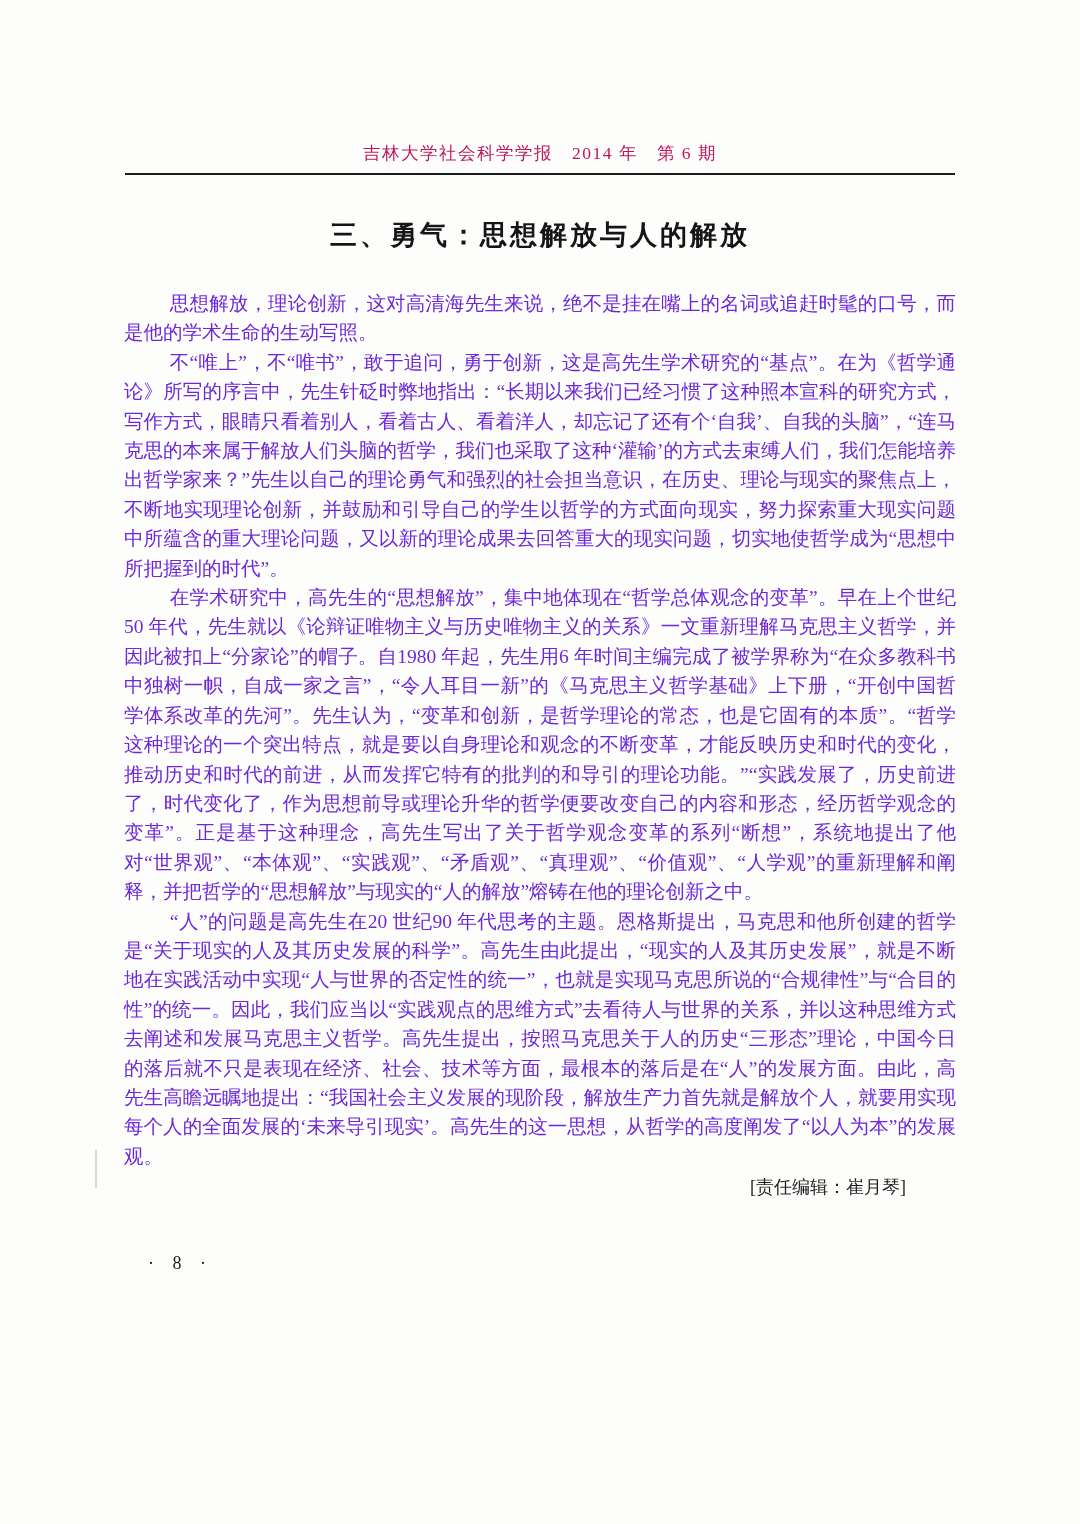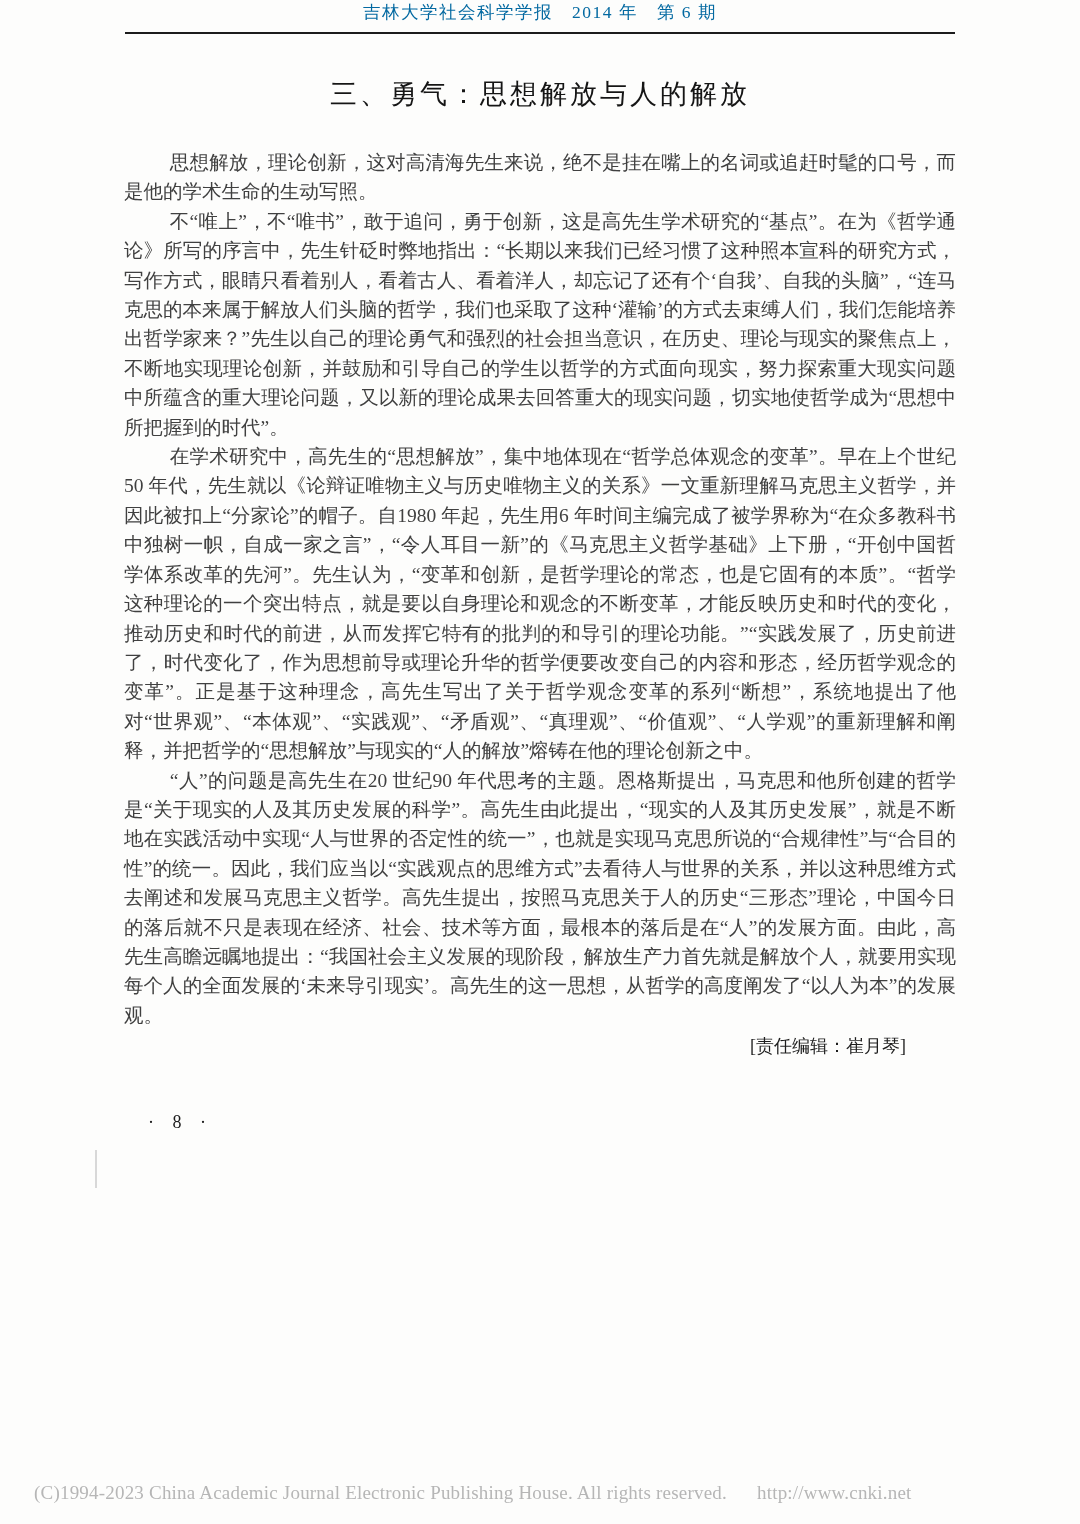--- a/index.html
+++ b/index.html
@@ -11,48 +11,49 @@
     position: relative;
     width: 1080px;
     height: 1524px;
     margin: 0 auto;
     background: #fdfdfc;
     font-family: "Liberation Serif", "DejaVu Serif", serif;
     color: #1b1b1b;
     overflow: hidden;
   }
   .journal-header {
+    padding-top: 141px;
     text-align: center;
     font-size: 17.5px;
     letter-spacing: 1.5px;
-    color: #0369a1;
+    color: #be185d;
   }
   .header-rule {
     width: 830px;
     margin: 8px auto 0 auto;
     border: none;
     border-top: 2px solid #1c1c1c;
     height: 0;
   }
   .section-title {
     margin: 42px 0 0 0;
     text-align: center;
     font-size: 27px;
-    font-weight: normal;
+    font-weight: bold;
     letter-spacing: 3px;
     color: #151515;
   }
   .body-text {
     width: 832px;
     margin: 36px auto 0 auto;
     font-size: 19.5px;
     line-height: 29.4px;
     text-align: justify;
     text-justify: inter-ideograph;
-    color: #404040;
+    color: #6d28d9;
   }
   .body-text p {
     margin: 0;
     text-indent: 2.35em;
   }
   .editor-note {
     width: 832px;
     margin: 2px auto 0 auto;
     box-sizing: border-box;
     padding-right: 50px;
@@ -105,17 +106,14 @@
     <p>在学术研究中，高先生的“思想解放”，集中地体现在“哲学总体观念的变革”。早在上个世纪50 年代，先生就以《论辩证唯物主义与历史唯物主义的关系》一文重新理解马克思主义哲学，并因此被扣上“分家论”的帽子。自1980 年起，先生用6 年时间主编完成了被学界称为“在众多教科书中独树一帜，自成一家之言”，“令人耳目一新”的《马克思主义哲学基础》上下册，“开创中国哲学体系改革的先河”。先生认为，“变革和创新，是哲学理论的常态，也是它固有的本质”。“哲学这种理论的一个突出特点，就是要以自身理论和观念的不断变革，才能反映历史和时代的变化，推动历史和时代的前进，从而发挥它特有的批判的和导引的理论功能。”“实践发展了，历史前进了，时代变化了，作为思想前导或理论升华的哲学便要改变自己的内容和形态，经历哲学观念的变革”。正是基于这种理念，高先生写出了关于哲学观念变革的系列“断想”，系统地提出了他对“世界观”、“本体观”、“实践观”、“矛盾观”、“真理观”、“价值观”、“人学观”的重新理解和阐释，并把哲学的“思想解放”与现实的“人的解放”熔铸在他的理论创新之中。</p>
     <p>“人”的问题是高先生在20 世纪90 年代思考的主题。恩格斯提出，马克思和他所创建的哲学是“关于现实的人及其历史发展的科学”。高先生由此提出，“现实的人及其历史发展”，就是不断地在实践活动中实现“人与世界的否定性的统一”，也就是实现马克思所说的“合规律性”与“合目的性”的统一。因此，我们应当以“实践观点的思维方式”去看待人与世界的关系，并以这种思维方式去阐述和发展马克思主义哲学。高先生提出，按照马克思关于人的历史“三形态”理论，中国今日的落后就不只是表现在经济、社会、技术等方面，最根本的落后是在“人”的发展方面。由此，高先生高瞻远瞩地提出：“我国社会主义发展的现阶段，解放生产力首先就是解放个人，就要用实现每个人的全面发展的‘未来导引现实’。高先生的这一思想，从哲学的高度阐发了“以人为本”的发展观。</p>
   </div>
 
   <div class="editor-note">[责任编辑：崔月琴]</div>
 
   <div class="page-number">· 8 ·</div>
 
   <div class="scan-artifact"></div>
 
-  <div class="page-footer">
-    <span>(C)1994-2023 China Academic Journal Electronic Publishing House. All rights reserved.</span><span class="footer-url">http://www.cnki.net</span>
-  </div>
 
 </div>
 
 </body></html>

